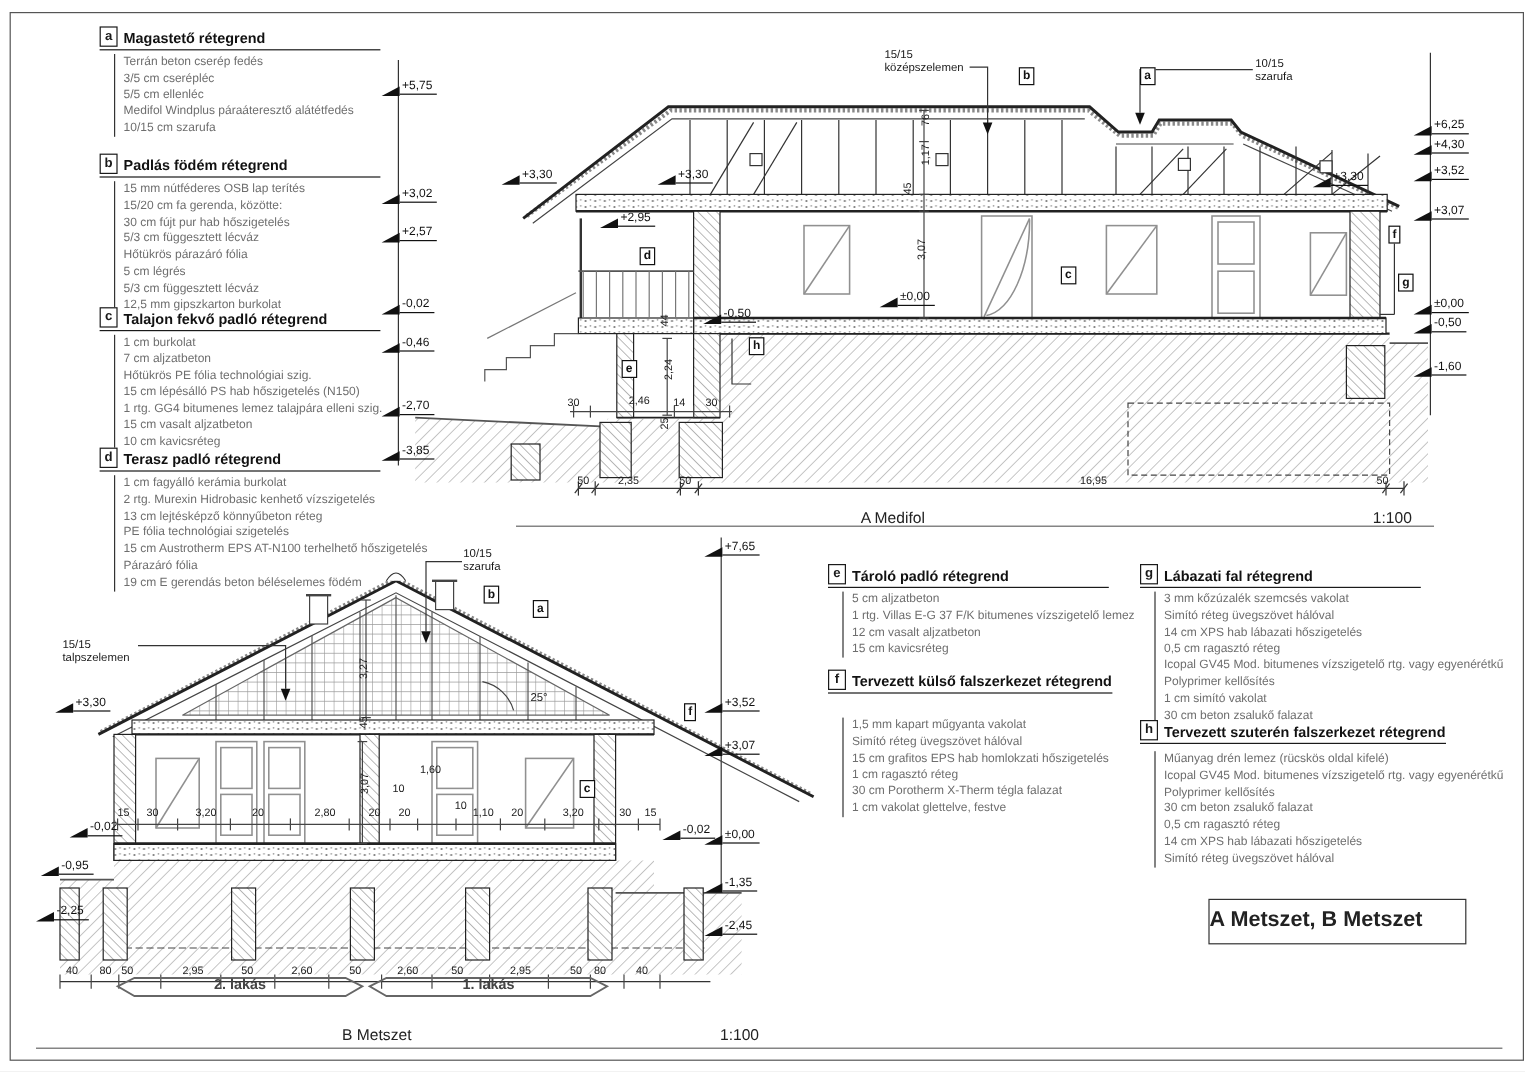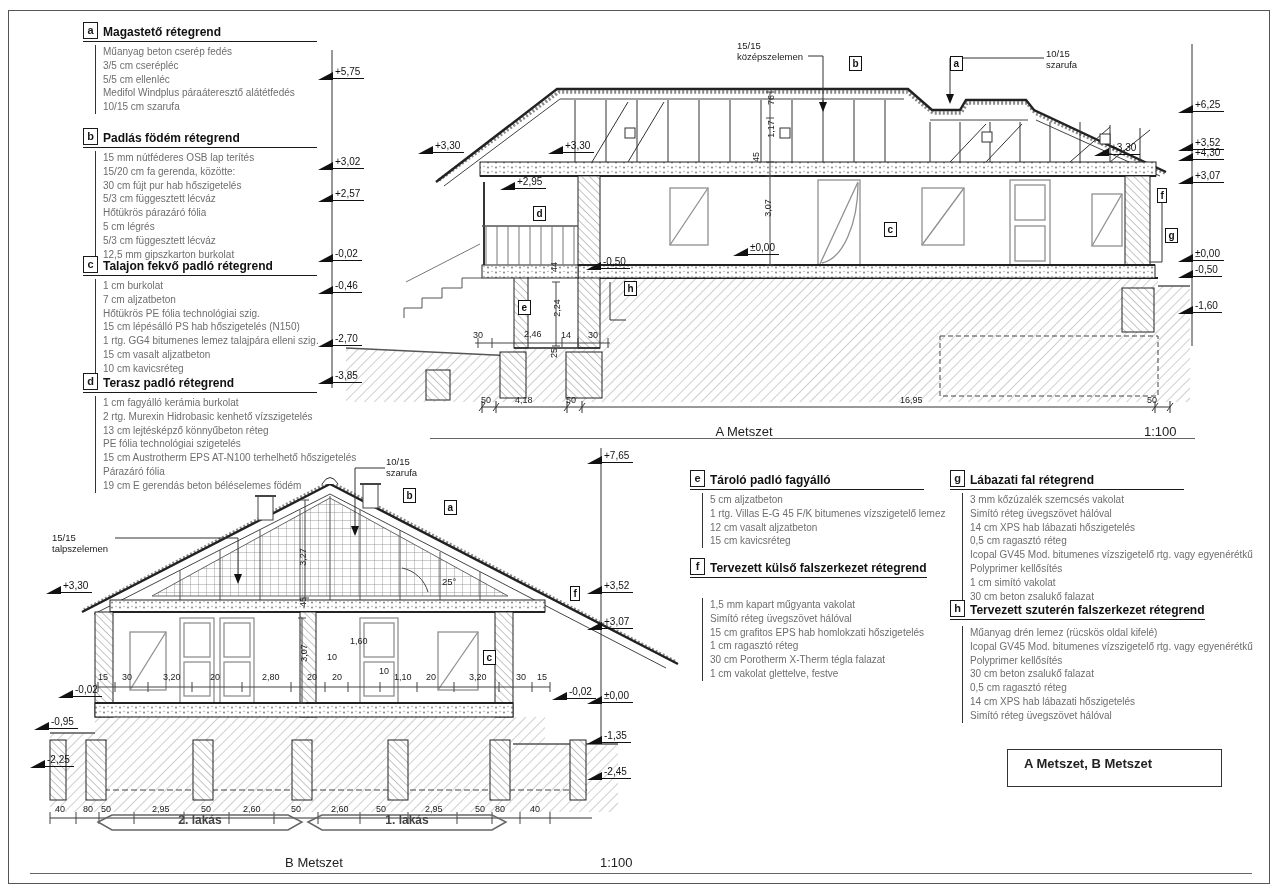--- a/index.html
+++ b/index.html
@@ -20,21 +20,21 @@
   .lvl-t{border-bottom:1.3px solid #111;padding:0 4px 1px 2px;line-height:11px;white-space:nowrap;}
   
   .dim{position:absolute;font-size:9px;color:#222;white-space:nowrap;line-height:10px;}
   .rot{transform:rotate(-90deg);transform-origin:center;}
   .note{position:absolute;font-size:9.5px;color:#1a1a1a;white-space:pre-line;line-height:11px;}
   .lbox{position:absolute;font-size:10px;font-weight:bold;color:#111;border:1.2px solid #111;padding:0 2.5px;line-height:13px;background:#fff;}
   .lak{position:absolute;font-size:12px;font-weight:bold;color:#444;transform:translateX(-50%);}
   .stitle{position:absolute;font-size:13px;color:#222;}
   .ctr{transform:translateX(-50%);}
   .tbox{position:absolute;left:1007px;top:749px;width:213px;height:36px;border:1.8px solid #333;}
-  .tbox span{display:block;margin:6px 0 0 16px;font-size:13px;font-weight:bold;color:#222;}
+  .tbox span{display:block;margin:6px 0 0 0;font-size:18px;font-weight:bold;color:#222;}
   svg{position:absolute;overflow:visible;}
 </style>
 </head>
 <body>
 
 <div class="sheet">
   <div class="frame"></div>
 
   <svg class="abs" style="left:310px;top:30px" width="890" height="412" viewBox="0 0 890 412">
     <defs>
@@ -311,21 +311,21 @@
       <path d="M398,152 A34,34 0 0 0 372,128" fill="none" stroke="#444"></path>
     </g>
   </svg>
 
   <div class="legend" style="left:83px;top:22px">
     <div class="lg-head">
         <span class="lg-key">a</span>
         <span class="lg-title">Magastető rétegrend</span>
       </div>
     <div class="lg-items">
-        <div class="lg-line">Műanyag beton cserép fedés</div>
+        <div class="lg-line">Terrán beton cserép fedés</div>
         <div class="lg-line">3/5 cm cserépléc</div>
         <div class="lg-line">5/5 cm ellenléc</div>
         <div class="lg-line">Medifol Windplus páraáteresztő alátétfedés</div>
         <div class="lg-line">10/15 cm szarufa</div>
       </div>
   </div>
   <div class="legend" style="left:83px;top:128px">
     <div class="lg-head">
         <span class="lg-key">b</span>
         <span class="lg-title">Padlás födém rétegrend</span>
@@ -367,25 +367,25 @@
         <div class="lg-line">13 cm lejtésképző könnyűbeton réteg</div>
         <div class="lg-line">PE fólia technológiai szigetelés</div>
         <div class="lg-line">15 cm Austrotherm EPS AT-N100 terhelhető hőszigetelés</div>
         <div class="lg-line">Párazáró fólia</div>
         <div class="lg-line">19 cm E gerendás beton béléselemes födém</div>
       </div>
   </div>
   <div class="legend" style="left:690px;top:470px">
     <div class="lg-head">
         <span class="lg-key">e</span>
-        <span class="lg-title">Tároló padló fagyálló</span>
+        <span class="lg-title">Tároló padló rétegrend</span>
       </div>
     <div class="lg-items">
         <div class="lg-line">5 cm aljzatbeton</div>
-        <div class="lg-line">1 rtg. Villas E-G 45 F/K bitumenes vízszigetelő lemez</div>
+        <div class="lg-line">1 rtg. Villas E-G 37 F/K bitumenes vízszigetelő lemez</div>
         <div class="lg-line">12 cm vasalt aljzatbeton</div>
         <div class="lg-line">15 cm kavicsréteg</div>
       </div>
   </div>
   <div class="legend" style="left:690px;top:558px">
     <div class="lg-head">
         <span class="lg-key">f</span>
         <span class="lg-title">Tervezett külső falszerkezet rétegrend</span>
       </div>
     <div class="lg-items" style="margin-top:20px">
@@ -459,21 +459,21 @@
         <span class="tri"></span>
         <span class="lvl-t">-3,85</span>
       </div>
     </div>
   <div>
 
   <div class="lvl" style="position: absolute; left: 1178px; top: 53px; margin-top: 46px;">
         <span class="tri"></span>
         <span class="lvl-t">+6,25</span>
       </div>
-      <div class="lvl" style="position: absolute; left: 1178px; top: 115px; margin-top: 32px;">
+      <div class="lvl" style="position: absolute; left: 1178px; top: 115px;">
         <span class="tri"></span>
         <span class="lvl-t">+4,30</span>
       </div>
       <div class="lvl" style="position: absolute; left: 1178px; top: 137px;">
         <span class="tri"></span>
         <span class="lvl-t">+3,52</span>
       </div>
       <div class="lvl" style="position: absolute; left: 1178px; top: 170px;">
         <span class="tri"></span>
         <span class="lvl-t">+3,07</span>
@@ -567,21 +567,21 @@
   <div>
 
   <div class="lvl" style="position: absolute; left: 552px; top: 686px;">
         <span class="tri"></span>
         <span class="lvl-t">-0,02</span>
       </div>
     </div>
   <div>
 
   <div class="dim" style="position: absolute; left: 481px; top: 395px;">50</div>
-      <div class="dim" style="position: absolute; left: 515px; top: 395px;">4,18</div>
+      <div class="dim" style="position: absolute; left: 515px; top: 395px;">2,35</div>
       <div class="dim" style="position: absolute; left: 566px; top: 395px;">50</div>
       <div class="dim" style="position: absolute; left: 900px; top: 395px;">16,95</div>
       <div class="dim" style="position: absolute; left: 1147px; top: 395px;">50</div>
       <div class="dim" style="position: absolute; left: 473px; top: 330px;">30</div>
       <div class="dim" style="position: absolute; left: 524px; top: 329px;">2,46</div>
       <div class="dim" style="position: absolute; left: 561px; top: 330px;">14</div>
       <div class="dim" style="position: absolute; left: 588px; top: 330px;">30</div>
       <div class="dim rot" style="position: absolute; left: 549px; top: 262px;">44</div>
       <div class="dim rot" style="position: absolute; left: 548px; top: 303px;">2,24</div>
       <div class="dim rot" style="position: absolute; left: 549px; top: 348px;">25</div>
@@ -656,21 +656,21 @@
       <div class="lbox" style="position: absolute; left: 444px; top: 500px;">a</div>
       <div class="lbox" style="position: absolute; left: 570px; top: 586px;">f</div>
       <div class="lbox" style="position: absolute; left: 483px; top: 650px;">c</div>
     </div>
   <div>
 
   <div class="lak" style="position: absolute; left: 200px; top: 813px;">2. lakás</div>
       <div class="lak" style="position: absolute; left: 407px; top: 813px;">1. lakás</div>
     </div>
 
-  <div class="stitle ctr" style="left:744px;top:424px">A Metszet</div>
+  <div class="stitle ctr" style="left:744px;top:424px">A Medifol</div>
   <div class="stitle" style="left:1144px;top:424px">1:100</div>
   <div class="hline" style="left:430px;top:438px;width:765px"></div>
 
   <div class="stitle ctr" style="left:314px;top:855px">B Metszet</div>
   <div class="stitle" style="left:600px;top:855px">1:100</div>
   <div class="hline" style="left:30px;top:873px;width:1222px"></div>
 
   <div class="tbox">
     <span>A Metszet, B Metszet</span>
   </div>

